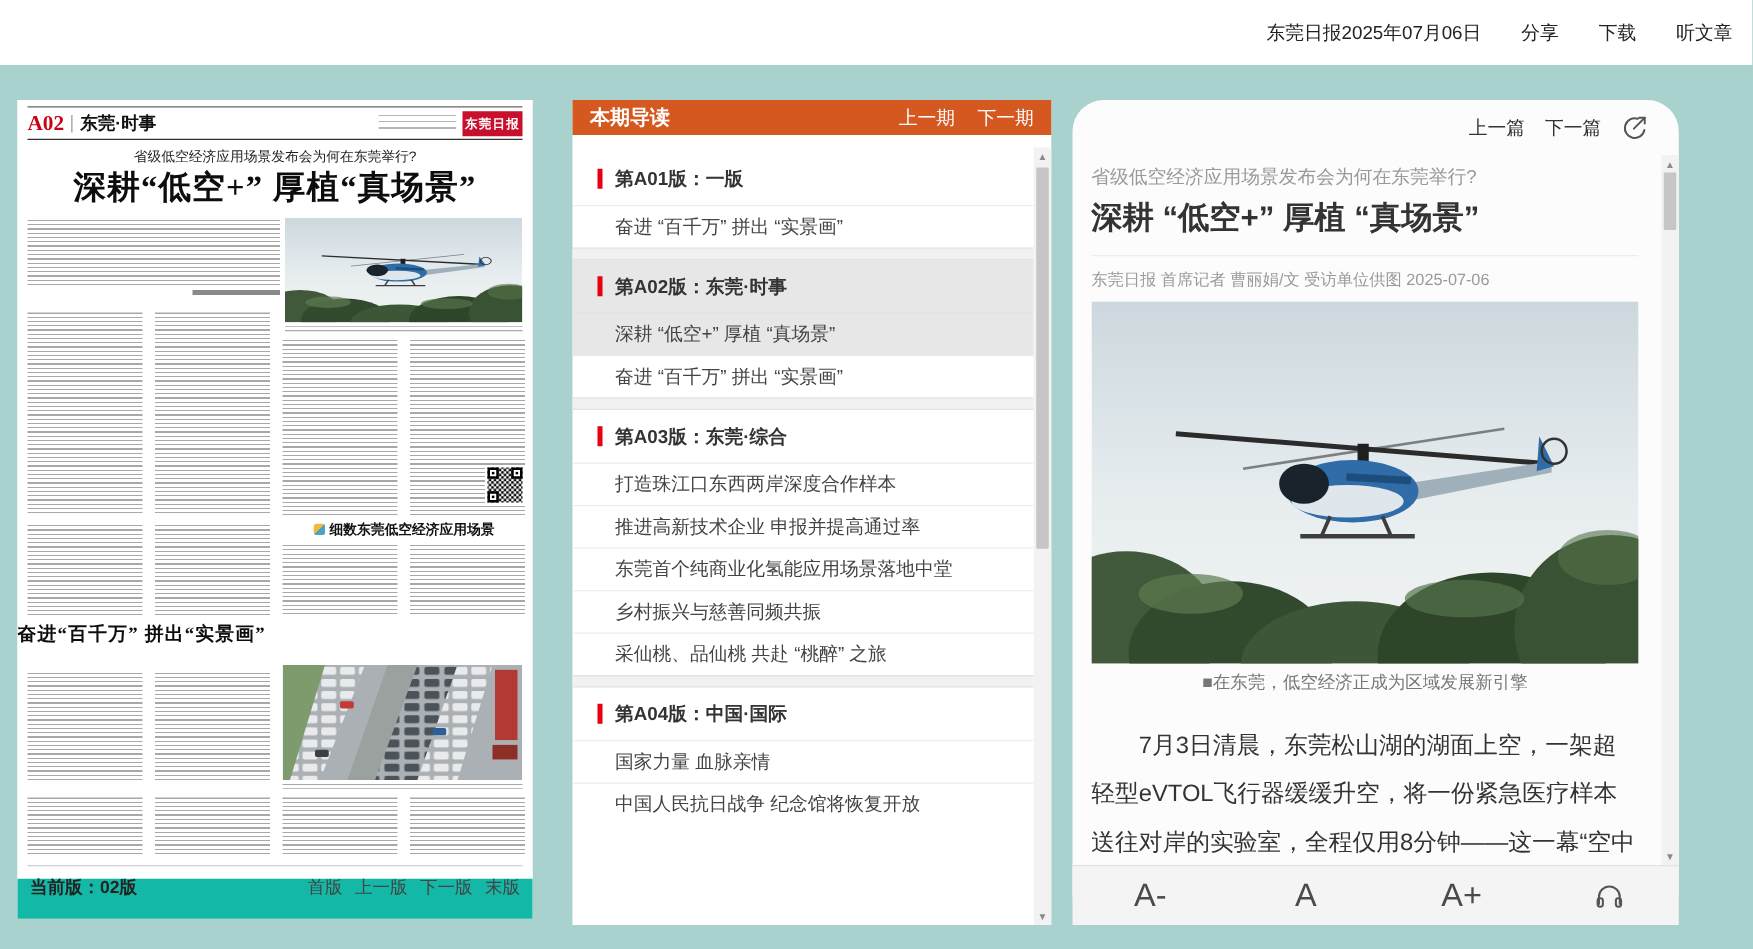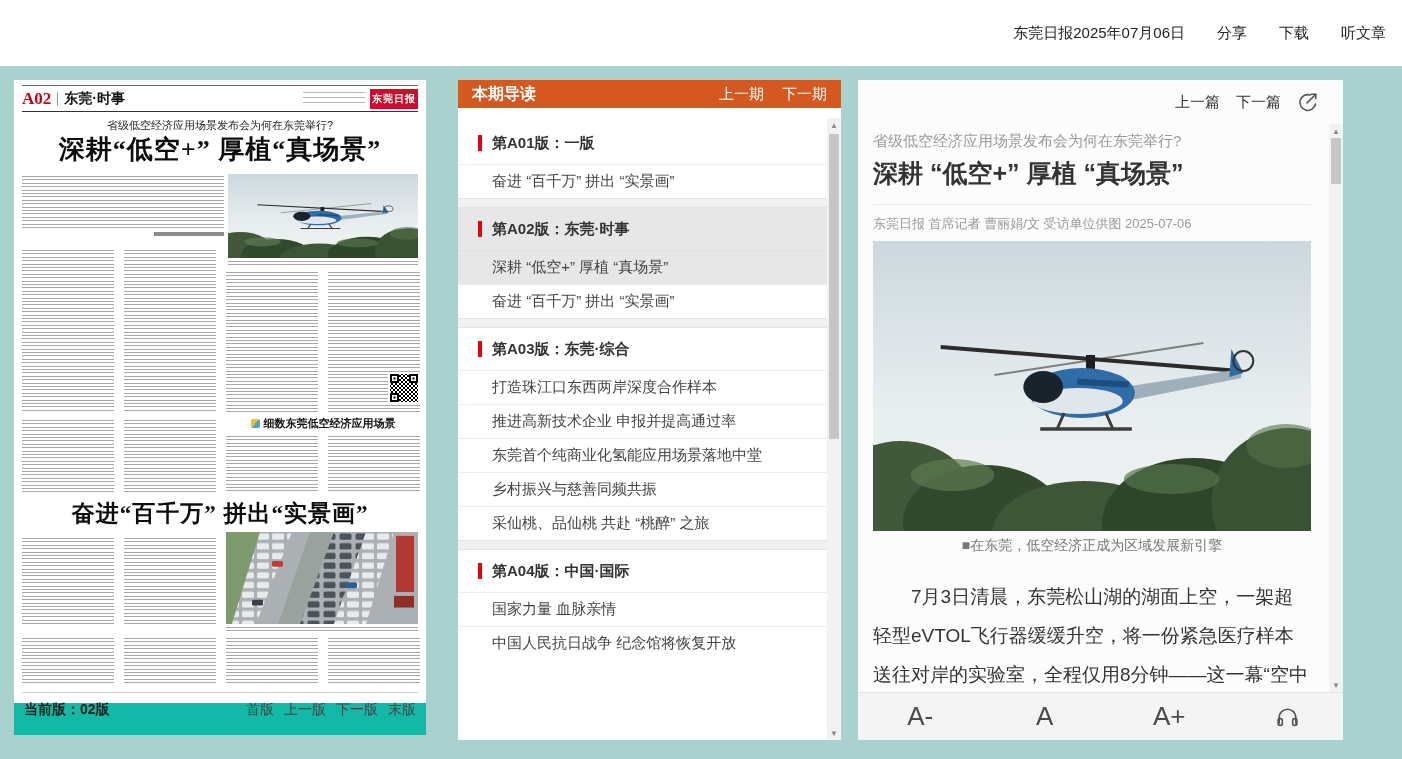--- a/index.html
+++ b/index.html
@@ -5,21 +5,21 @@
   * { box-sizing: border-box; }
   html,body { margin:0; padding:0; }
   body {
     width:1402px; height:759px; position:relative; overflow:hidden;
     background:#a9d2cf;
     font-family:"Liberation Sans", sans-serif;
     color:#333;
   }
   
   .topbar {
-    position:absolute; top:0; left:0; width:1402px; height:66px; background:#ffffff;
+    position:absolute; top:0; left:0; width:1402px; height:52px; background:#ffffff;
     display:flex; align-items:center; justify-content:flex-end; gap:32px;
     padding-right:16px; font-size:15px; color:#222;
   }
   .topbar .tb-link { cursor:pointer; }
   
   .panel-left { position:absolute; left:14px; top:80px; width:412px; height:655px; background:#fff; }
   .news-page { position:absolute; left:0; top:0; right:0; bottom:31px; background:#fff; overflow:hidden; }
   .np-abs { position:absolute; }
   .np-head {
     left:8px; top:5px; right:8px; height:27px;
@@ -33,21 +33,21 @@
   .np-meta-lines { width:62px; height:14px;
     background-image:repeating-linear-gradient(to bottom,#b5b5b5 0 1px, transparent 1px 5px); }
   .np-masthead {
     width:48px; height:20px; background:#c8102e; color:#fff; font-weight:bold;
     font-size:10px; display:flex; align-items:center; justify-content:center;
     letter-spacing:1px; font-family:"Liberation Serif",serif;
   }
   .np-kicker { left:0; right:0; top:38px; text-align:center; font-size:11px; color:#222; }
   .np-headline1 { left:0; right:0; top:52px; text-align:center; font-size:26px; font-weight:bold;
     color:#0d0d0d; font-family:"Liberation Serif",serif; letter-spacing:1px; }
-  .np-headline2 { left:0; right:0; top:418px; text-align:center; font-size:23px; font-weight:bold;
+  .np-headline2 { left:0; right:0; top:418px; text-align:left; font-size:15px; font-weight:bold;
     color:#0d0d0d; font-family:"Liberation Serif",serif; letter-spacing:1px; }
   .nl { background-image:repeating-linear-gradient(to bottom,#a8a8a8 0 1px, transparent 1px 3.4px); }
   .nl-byline { height:4px; width:70px; background:#8a8a8a; }
   .np-photo { overflow:hidden; }
   .np-photo svg { display:block; width:100%; height:100%; }
   .np-subhead { left:212px; top:336px; width:194px; display:flex; align-items:center; justify-content:center;
     gap:4px; font-size:11px; font-weight:bold; color:#111; }
   .np-subhead-icon { width:9px; height:9px; border-radius:2px;
     background:linear-gradient(135deg,#f2b73c 0 50%, #4aa3c8 50% 100%); }
   .np-rule { height:0; border-top:1px solid #cfcfcf; }
@@ -75,21 +75,21 @@
   .nav-section.active .section-header { background:#e7e7e7; }
   .nav-item.active { background:#e7e7e7; border-top-color:#e0e0e0; }
   .section-gap { height:10px; background:#f1f1f1; border-top:1px solid #e3e3e3; border-bottom:1px solid #e3e3e3; }
   
   .vscroll { position:absolute; width:14px; background:#f2f2f2; }
   .vs-arrow { position:absolute; left:0; width:14px; height:14px; font-size:8px; color:#8a8a8a;
     display:flex; align-items:center; justify-content:center; cursor:pointer; }
   .vs-up { top:0; } .vs-down { bottom:0; }
   .vs-thumb { position:absolute; left:2px; right:2px; background:#c6c6c6; border-radius:1px; cursor:pointer; }
   
-  .panel-article { position:absolute; left:858px; top:80px; width:485px; height:660px; background:#fcfcfc; }
+  .panel-article { position:absolute; left:858px; top:80px; width:485px; height:660px; background:#fcfcfc;border-radius:25px; }
   .article-top { position:absolute; top:0; left:0; right:0; height:44px; display:flex; align-items:center;
     justify-content:flex-end; gap:16px; padding-right:24px; font-size:15px; color:#333; }
   .article-top span { cursor:pointer; }
   .article-body { position:absolute; top:44px; bottom:48px; left:15px; right:32px; overflow:hidden; }
   .art-kicker { font-size:15px; color:#999; margin:8px 0 6px; }
   .art-title { font-size:25px; font-weight:bold; color:#333; padding-bottom:14px; border-bottom:1px solid #ececec; }
   .art-byline { font-size:13px; color:#999; margin:10px 0 8px; }
   .art-figure { width:100%; height:290px; overflow:hidden; }
   .art-figure svg { display:block; width:100%; height:100%; }
   .art-caption { text-align:center; font-size:14px; color:#777; margin-top:6px; }

